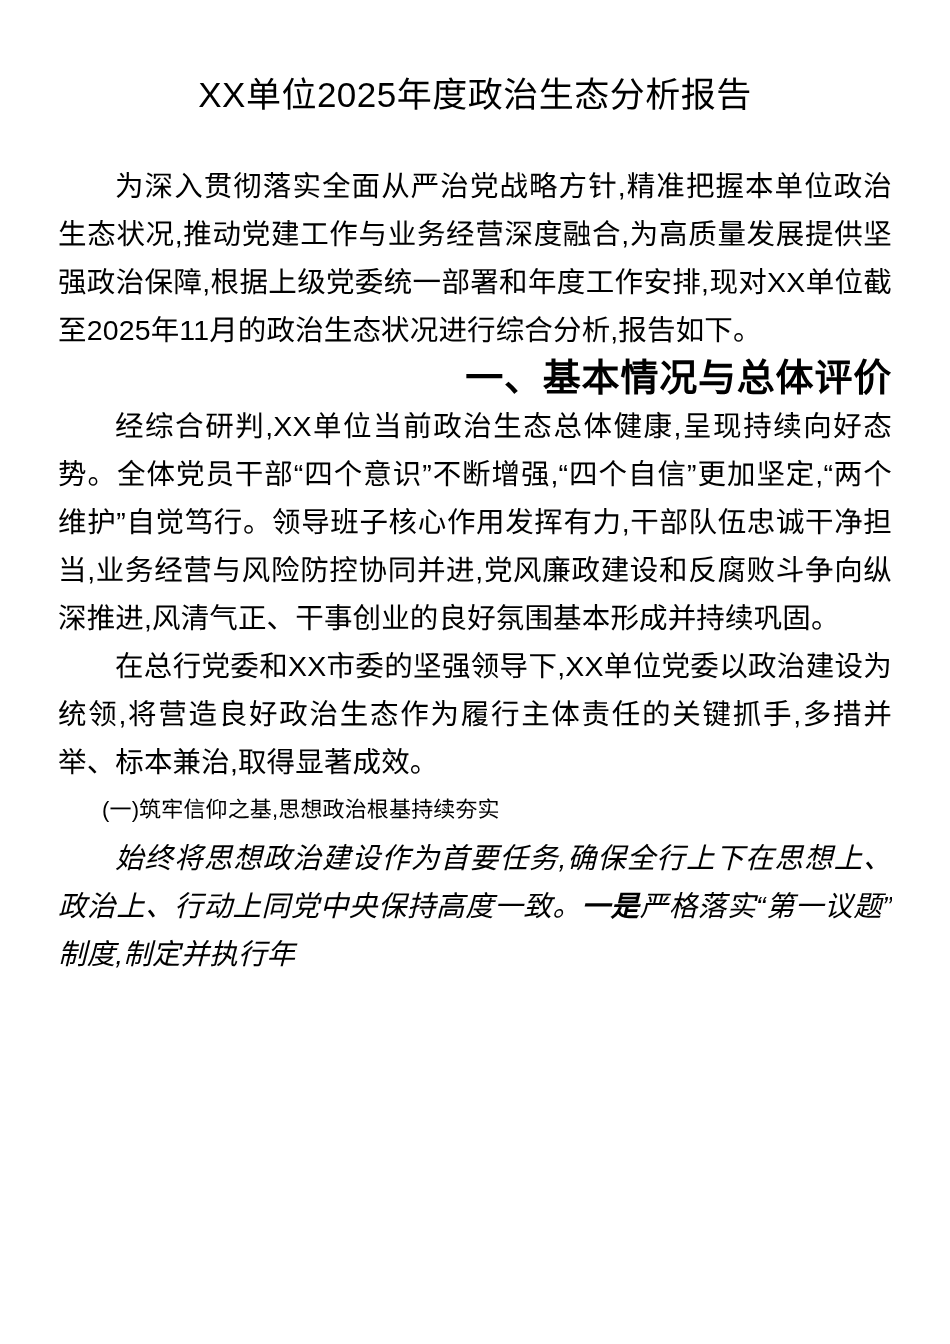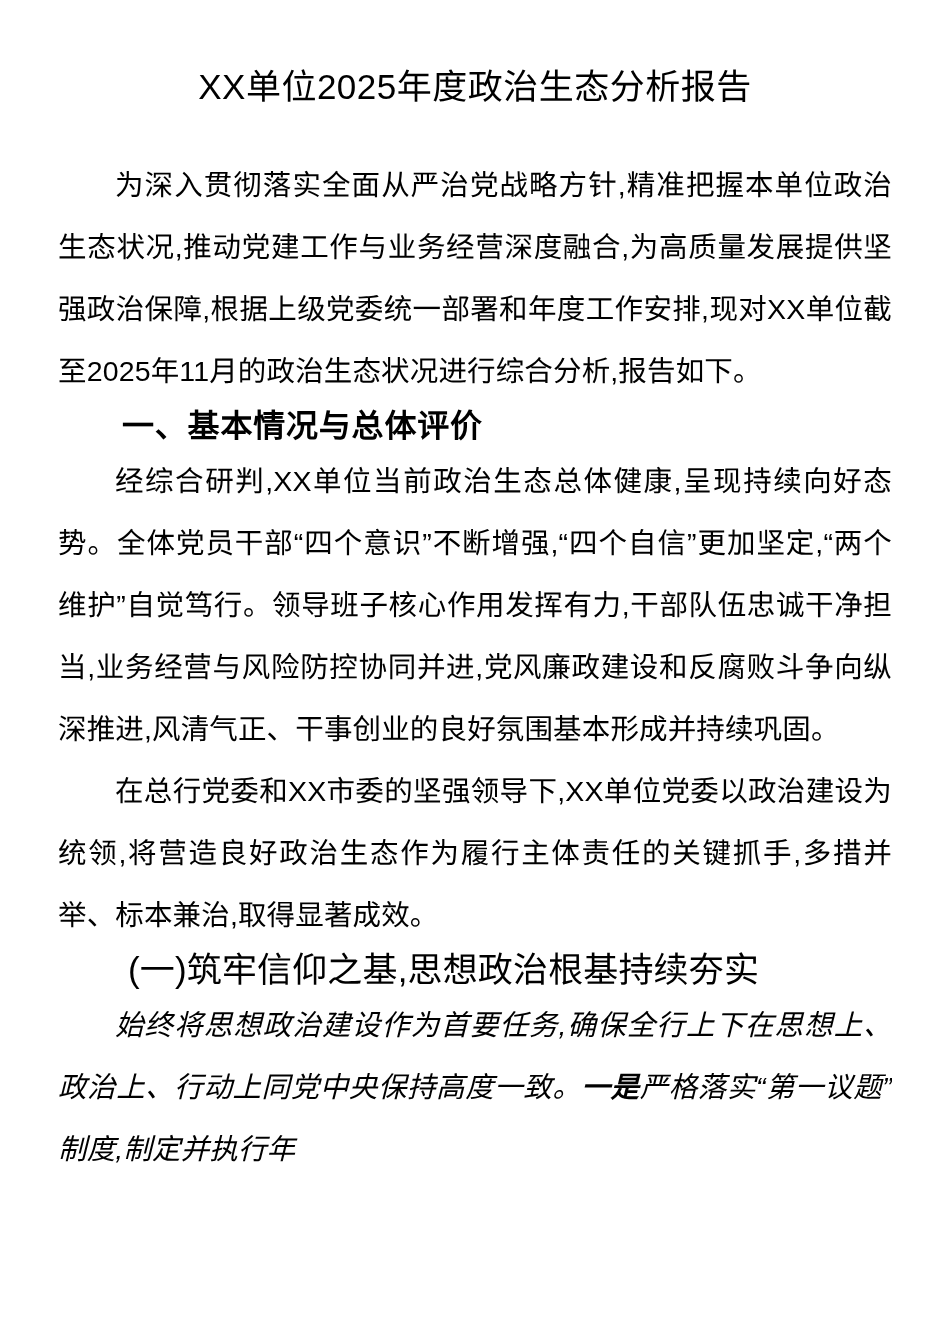--- a/index.html
+++ b/index.html
@@ -16,21 +16,21 @@
     color: #000000;
     -webkit-font-smoothing: antialiased;
   }
 
   .page {
     position: relative;
     width: 950px;
     height: 1184px;
     background: #ffffff;
     box-sizing: border-box;
-    padding: 4px 58px;
+    padding: 12px 58px;
   }
 
   .doc-title {
     margin: 0;
     padding: 0;
     font-size: 35px;
     font-weight: 400;
     line-height: 1.2;
     text-align: center;
     letter-spacing: 0.5px;
@@ -40,43 +40,44 @@
   }
 
   .body-block {
     margin-top: 46px;
   }
 
   p.para {
     margin: 0;
     padding: 0;
     font-size: 28.5px;
-    line-height: 62px;
+    line-height: 48px;
     text-align: justify;
     text-justify: inter-ideograph;
     text-indent: 2em;
     letter-spacing: 0.15px;
     word-break: break-all;
     font-weight: 400;
   }
 
   p.heading {
     margin: 0;
     padding: 0;
-    font-size: 32px;
+    font-size: 38px;
     line-height: 48px;
     text-indent: 2em;
     font-weight: 700;
     letter-spacing: 0.8px;
+    text-align: right;
   }
 
   p.subheading {
     margin: 0;
     padding: 0;
-    font-size: 35px;
+    font-size: 22px;
     line-height: 48px;
     text-indent: 2em;
     font-weight: 400;
     letter-spacing: 0.15px;
   }
 
   .b { font-weight: 700; }
 
   
   .clipped {

